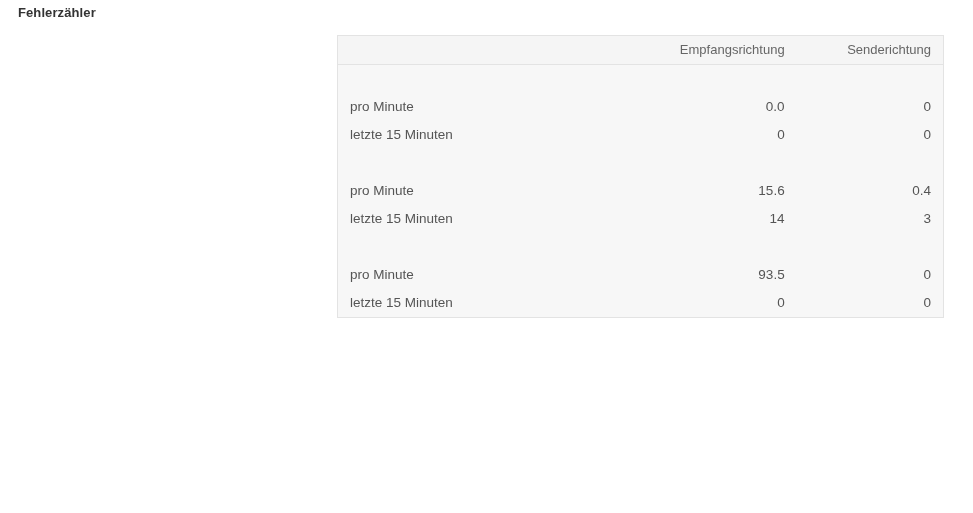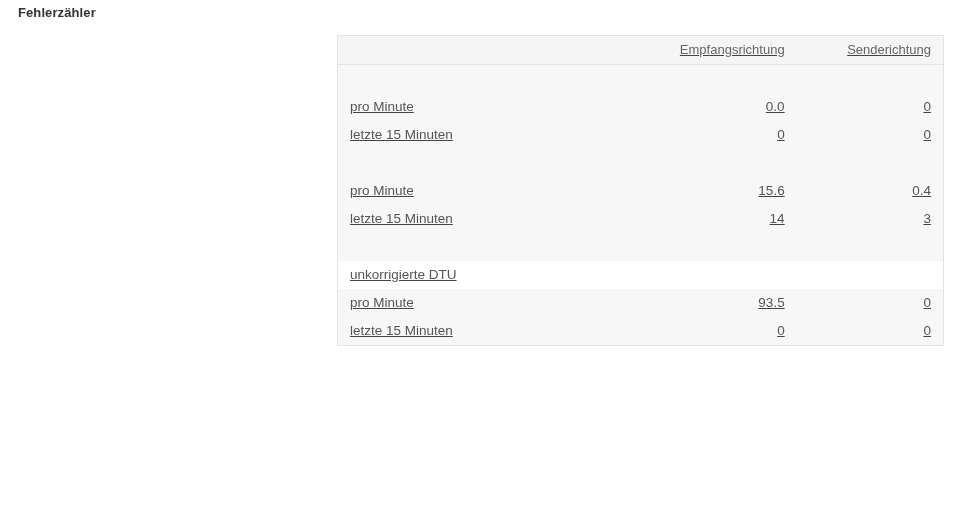--- a/index.html
+++ b/index.html
@@ -38,21 +38,20 @@
     top: 35px;
     width: 607px;
   }
 
   table.counter-table {
     width: 100%;
     border-collapse: collapse;
     border: 1px solid #e3e3e3;
     background: #15803d;
     font-size: 13.5px;
-    text-decoration: underline;
   }
 
   table.counter-table th,
   table.counter-table td {
     padding: 0 12px;
     height: 28px;
     line-height: 28px;
     font-weight: normal;
     white-space: nowrap;
   }
@@ -146,25 +145,20 @@
           <tr class="row-data">
             <td class="col-label">letzte 15 Minuten</td>
             <td class="col-val">14</td>
             <td class="col-val">3</td>
           </tr>
           <tr class="row-spacer">
             <td class="col-label"></td>
             <td class="col-val"></td>
             <td class="col-val"></td>
           </tr>
-          <tr class="row-group">
-            <td class="col-label">unkorrigierte DTU</td>
-            <td class="col-val"></td>
-            <td class="col-val"></td>
-          </tr>
           <tr class="row-data">
             <td class="col-label">pro Minute</td>
             <td class="col-val">93.5</td>
             <td class="col-val">0</td>
           </tr>
           <tr class="row-data">
             <td class="col-label">letzte 15 Minuten</td>
             <td class="col-val">0</td>
             <td class="col-val">0</td>
           </tr>

